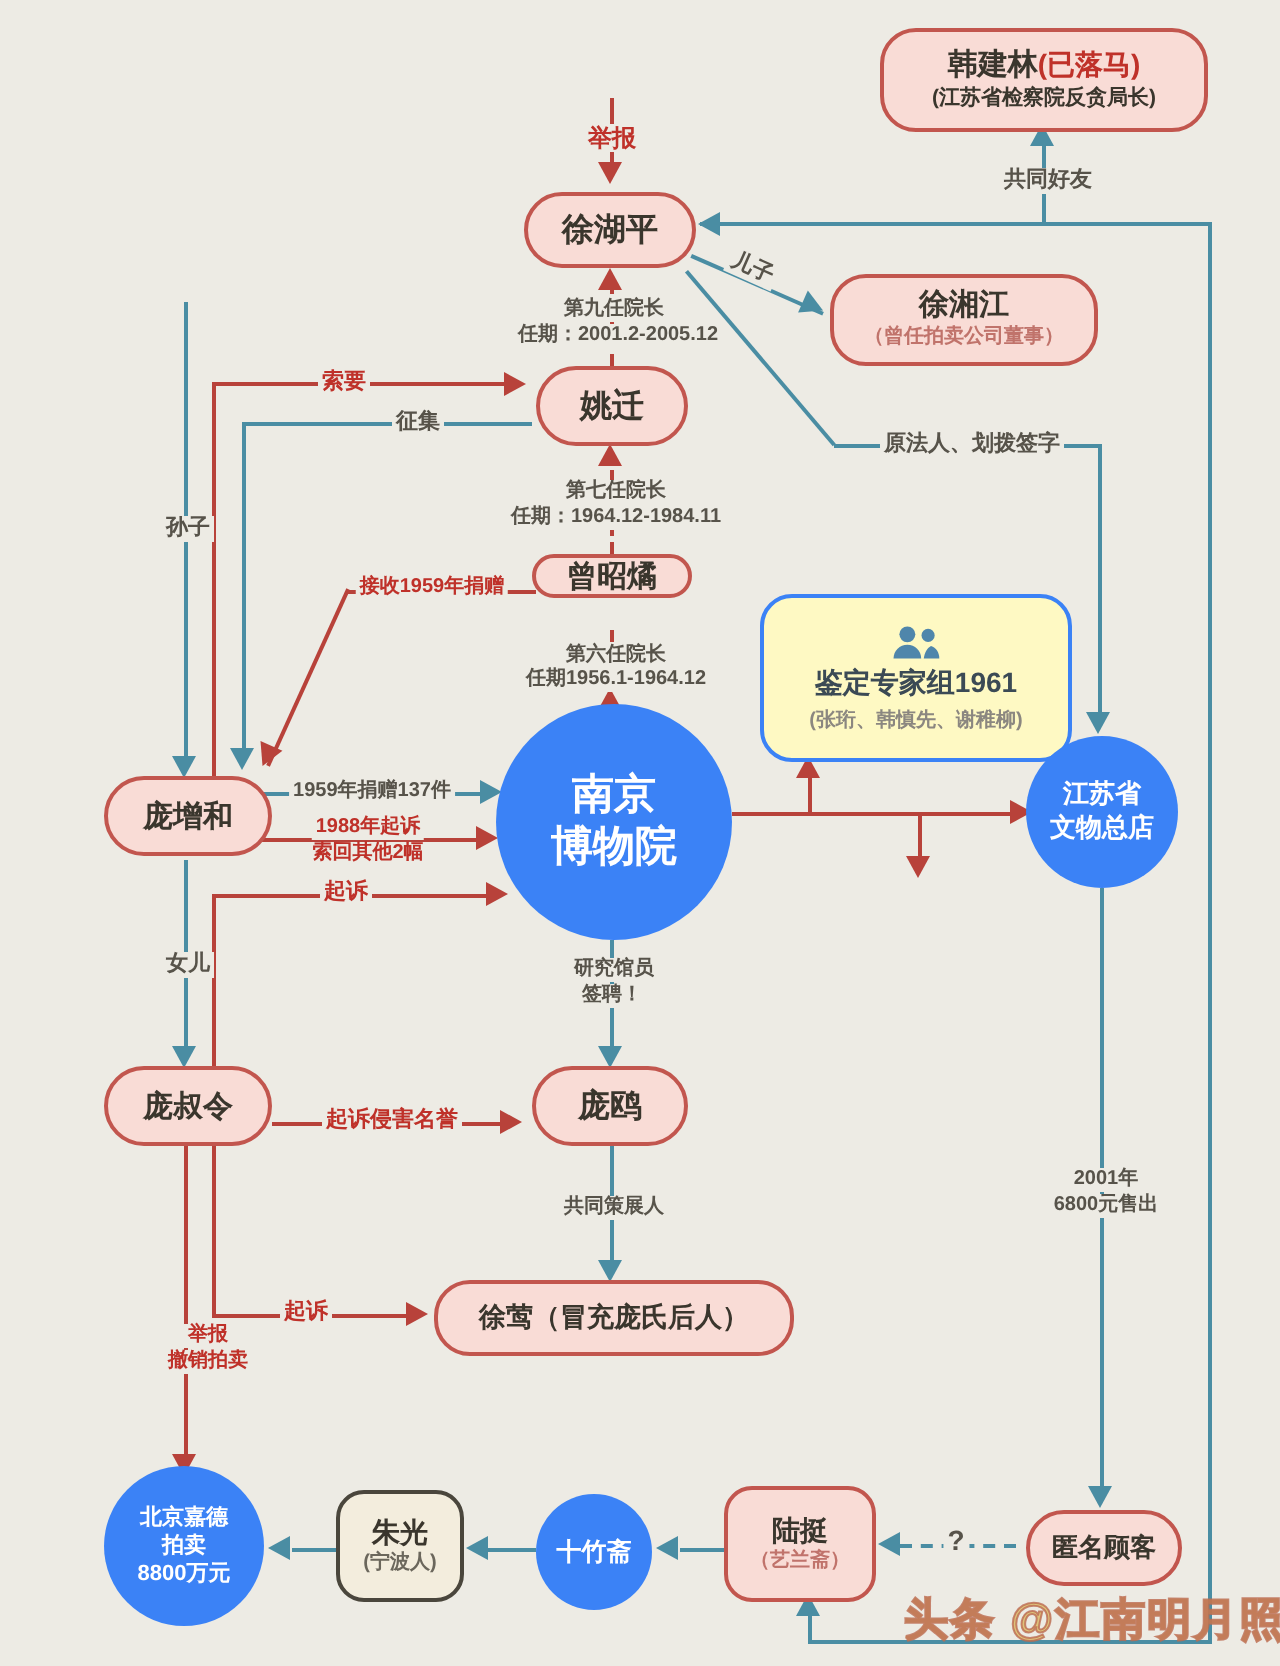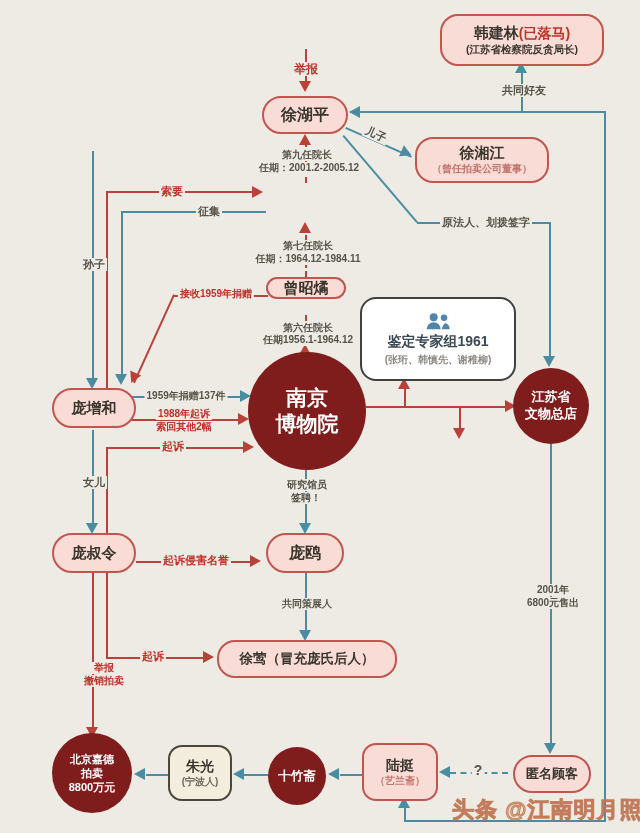--- a/index.html
+++ b/index.html
@@ -20,25 +20,25 @@
   
   .lbl{position:absolute;font-weight:bold;white-space:nowrap;background:#edebe4;padding:0 2px;
        transform:translateX(-50%);font-size:11px;line-height:1.2;z-index:3;}
   .red{color:#bf3129;}
   .dk{color:#57534a;}
   .sm{font-size:10px;}
   
   .node{position:absolute;z-index:4;display:flex;flex-direction:column;align-items:center;
         justify-content:center;text-align:center;box-sizing:border-box;}
   .pink{background:#f9dcd6;border:2px solid #c2564e;color:#3a362d;}
-  .blue{background:#ffffff;border:2px solid #404040;color:#3b4a55;}
+  .blue{background:#fef9c3;border:2px solid #3b82f6;color:#3b4a55;margin-left:20px;}
   .cream{background:#f3eddd;border:2px solid #4a463c;color:#3a362d;}
   .pill{border-radius:24px;}
   .rrect{border-radius:18px;}
-  .circle{border-radius:50%;background:#7f1d1d;color:#fff;border:none;}
+  .circle{border-radius:50%;background:#3b82f6;color:#fff;border:none;}
   .t-main{font-weight:bold;}
   .t-sub{font-weight:bold;}
   .rose{color:#c0736b;}
   .members{font-size:10px;font-weight:bold;color:#8b8780;margin-top:2px;}
   .icon-people{line-height:0;margin-bottom:2px;}
   #watermark{position:absolute;left:452px;top:795px;font-size:22px;font-weight:bold;z-index:6;
              letter-spacing:1px;color:rgba(216,180,90,0.75);-webkit-text-stroke:1px rgba(187,106,80,0.8);
              white-space:nowrap;}
 </style>
 </head>
@@ -155,20 +155,23 @@
 
   <div class="node pink pill" style="left:262px;top:96px;width:86px;height:38px;">
     <span class="t-main" style="font-size:16px;font-family:Liberation Serif, serif;">徐湖平</span>
   </div>
 
   <div class="node pink rrect" style="left:415px;top:137px;width:134px;height:46px;line-height:1.25;">
     <span class="t-main" style="font-size:15px;">徐湘江</span>
     <span class="t-sub rose" style="font-size:10px;">（曾任拍卖公司董事）</span>
   </div>
 
+  <div class="node pink pill" style="left:268px;top:183px;width:76px;height:40px;">
+    <span class="t-main" style="font-size:16px;">姚迁</span>
+  </div>
 
   <div class="node pink pill" style="left:266px;top:277px;width:80px;height:22px;">
     <span class="t-main" style="font-size:15px;">曾昭燏</span>
   </div>
 
   <div class="node blue" style="left:360px;top:297px;width:156px;height:84px;border-radius:16px;">
     <span class="icon-people" style="color:#4f86ab;">
       <svg viewBox="0 0 34 22" width="30" height="19" fill="currentColor">
           <circle cx="12" cy="6" r="4.6"></circle>
           <path d="M4 20c0-4.6 3.6-8 8-8s8 3.4 8 8z"></path>

